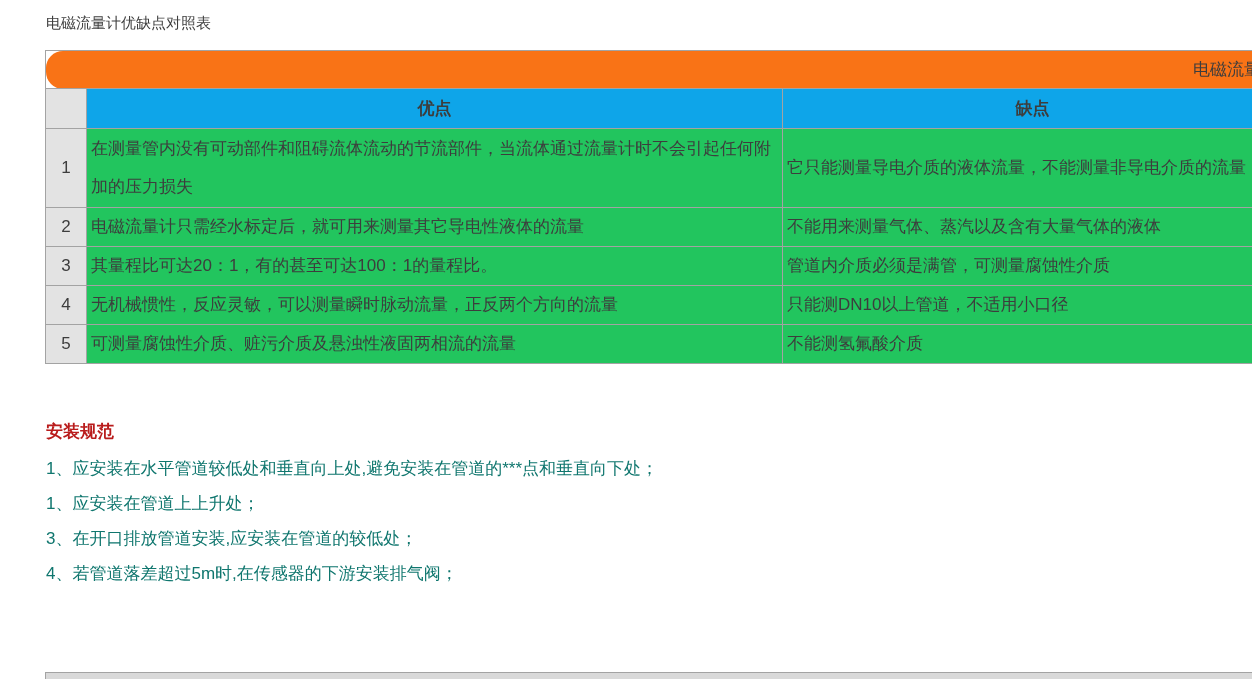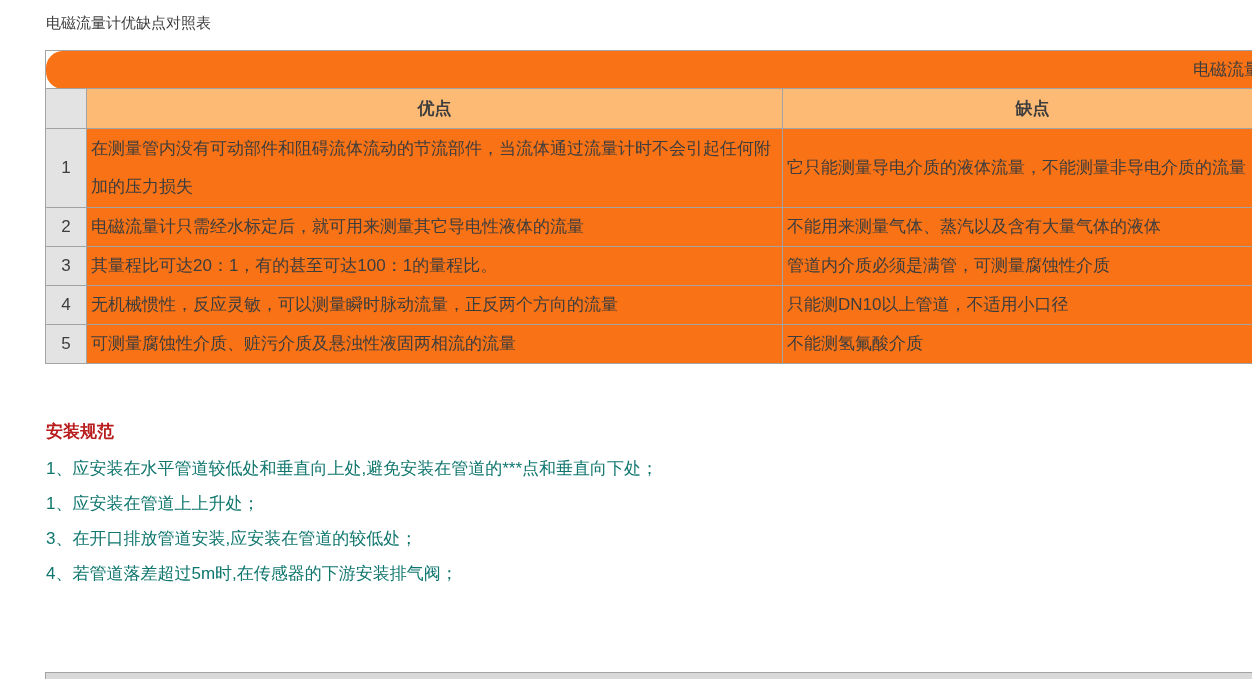--- a/index.html
+++ b/index.html
@@ -45,32 +45,32 @@
     text-align: right;
     height: 37px;
     font-size: 16px;
     border-radius: 17px;
   }
   td.stub-blank {
     background: #e3e3e3;
     height: 39px;
   }
   td.col-head {
-    background: #fdba74;
+    background: #0ea5e9;
     font-weight: bold;
     text-align: center;
     height: 39px;
   }
   td.row-num {
     background: #e3e3e3;
     text-align: center;
     font-size: 16px;
   }
   td.cell-text {
-    background: #f97316;
+    background: #22c55e;
     line-height: 38px;
     padding: 1px 4px;
   }
   tr.data-row { height: 39px; }
   tr.data-row-tall { height: 79px; }
   .install-heading {
     margin-top: 57px;
     padding-left: 1px;
     font-size: 17px;
     font-weight: bold;

